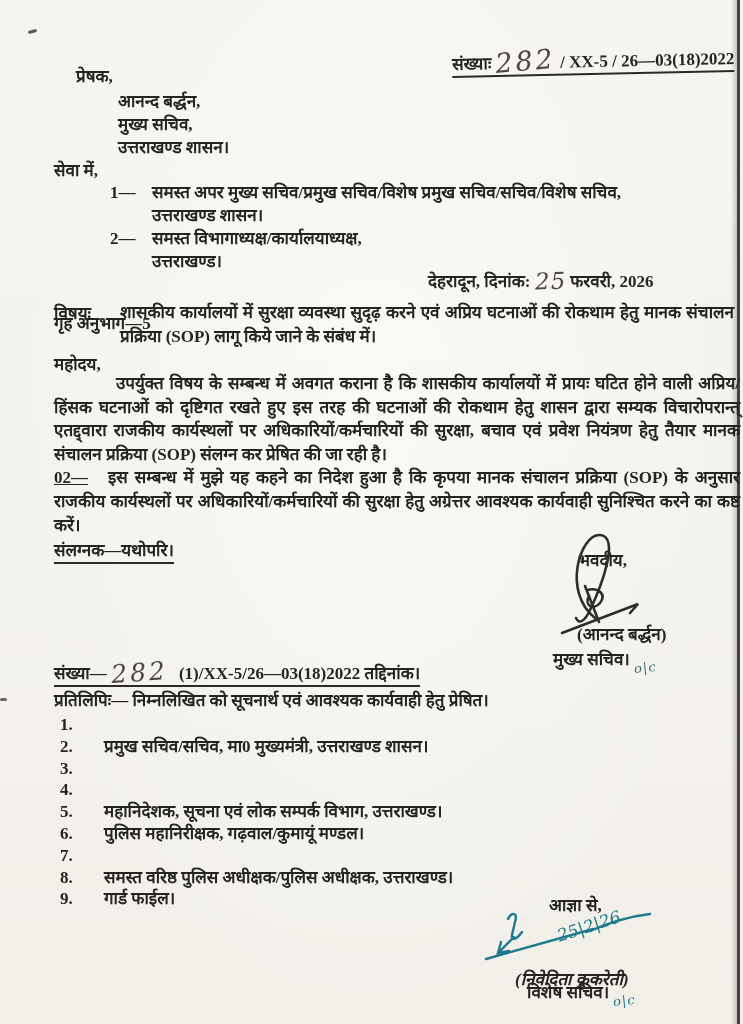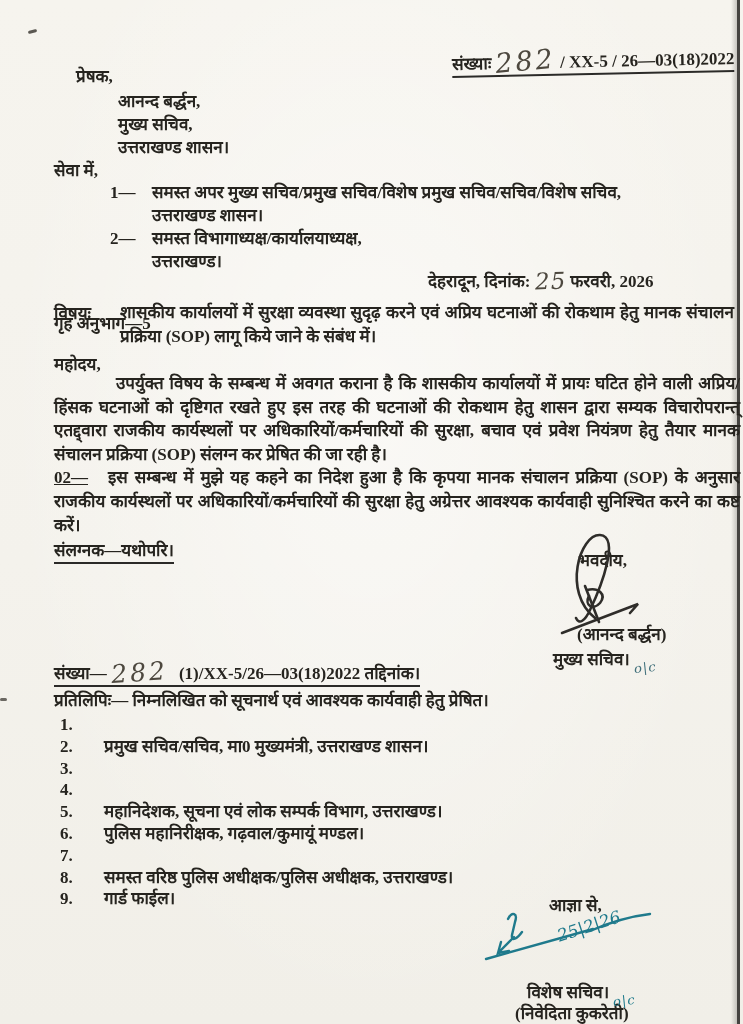--- a/index.html
+++ b/index.html
@@ -185,19 +185,19 @@
   <div class="abs" style="left:549px;top:893px;">आज्ञा से,</div>
   <svg class="abs" style="left:468px;top:905px;" width="210" height="62" viewBox="0 0 210 62">
     <g fill="none" stroke="#1f7a8c" stroke-width="2.4" stroke-linecap="round">
       <path d="M18,54 L125,24"></path>
       <path d="M40,14 C44,6 50,8 47,17 L44,30 C43,37 49,34 54,27"></path>
       <path d="M46,32 L30,48 L33,37 M30,48 L41,46"></path>
       <path d="M122,26 C145,16 165,11 182,9"></path>
     </g>
   </svg>
   <div class="abs hw-blue" style="left:556px;top:916px;font-size:17px;transform:rotate(-18deg);">25|2|26</div>
-  <div class="abs" style="left:515px;top:1001px;">(निवेदिता कुकरेती)</div>
+  <div class="abs" style="left:515px;top:967px;font-style:italic;">(निवेदिता कुकरेती)</div>
   <div class="abs" style="left:527px;top:980px;">
     <span>विशेष सचिव।</span>
     <span class="oc" style="color:#1f7a8c;">o|c</span>
   </div>
 
 </div>
 
 </body></html>

